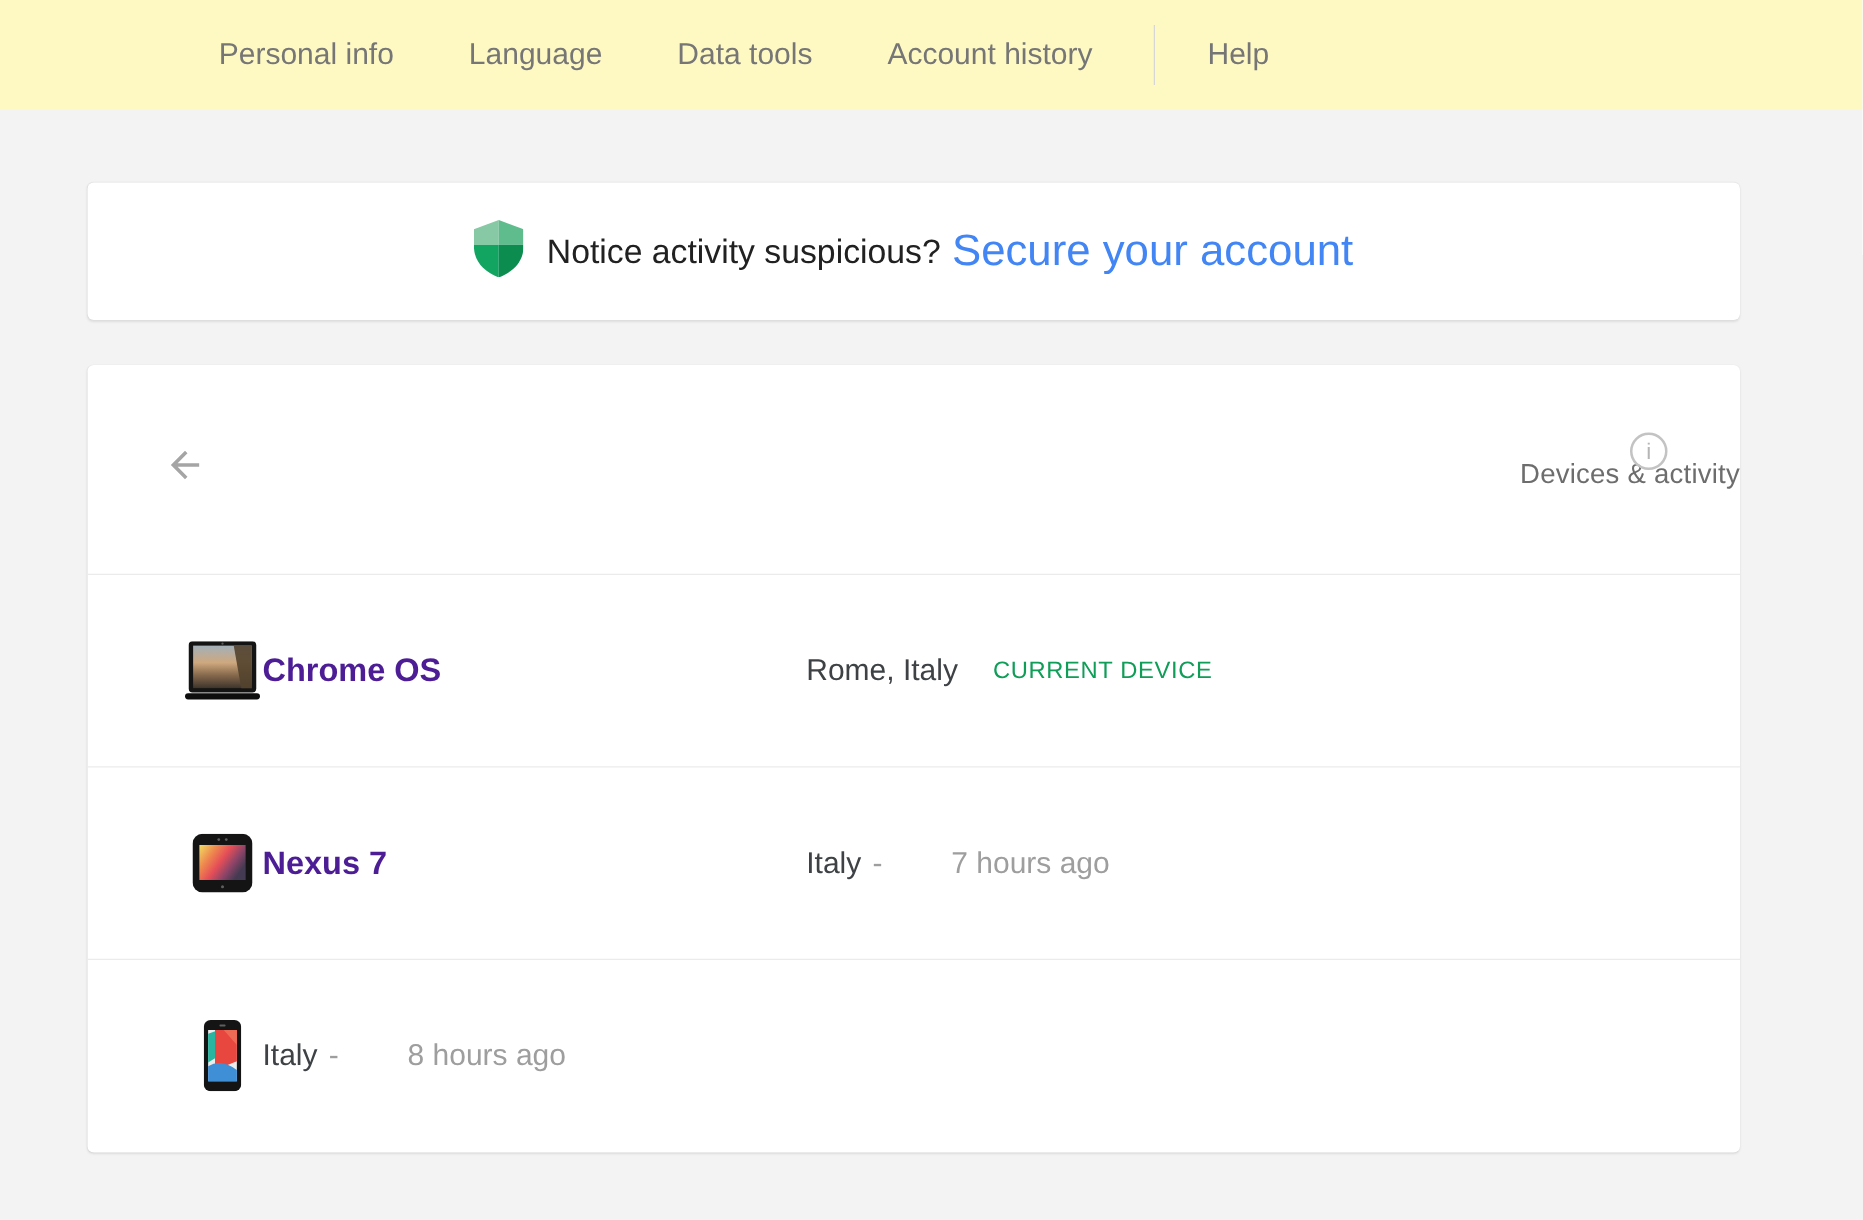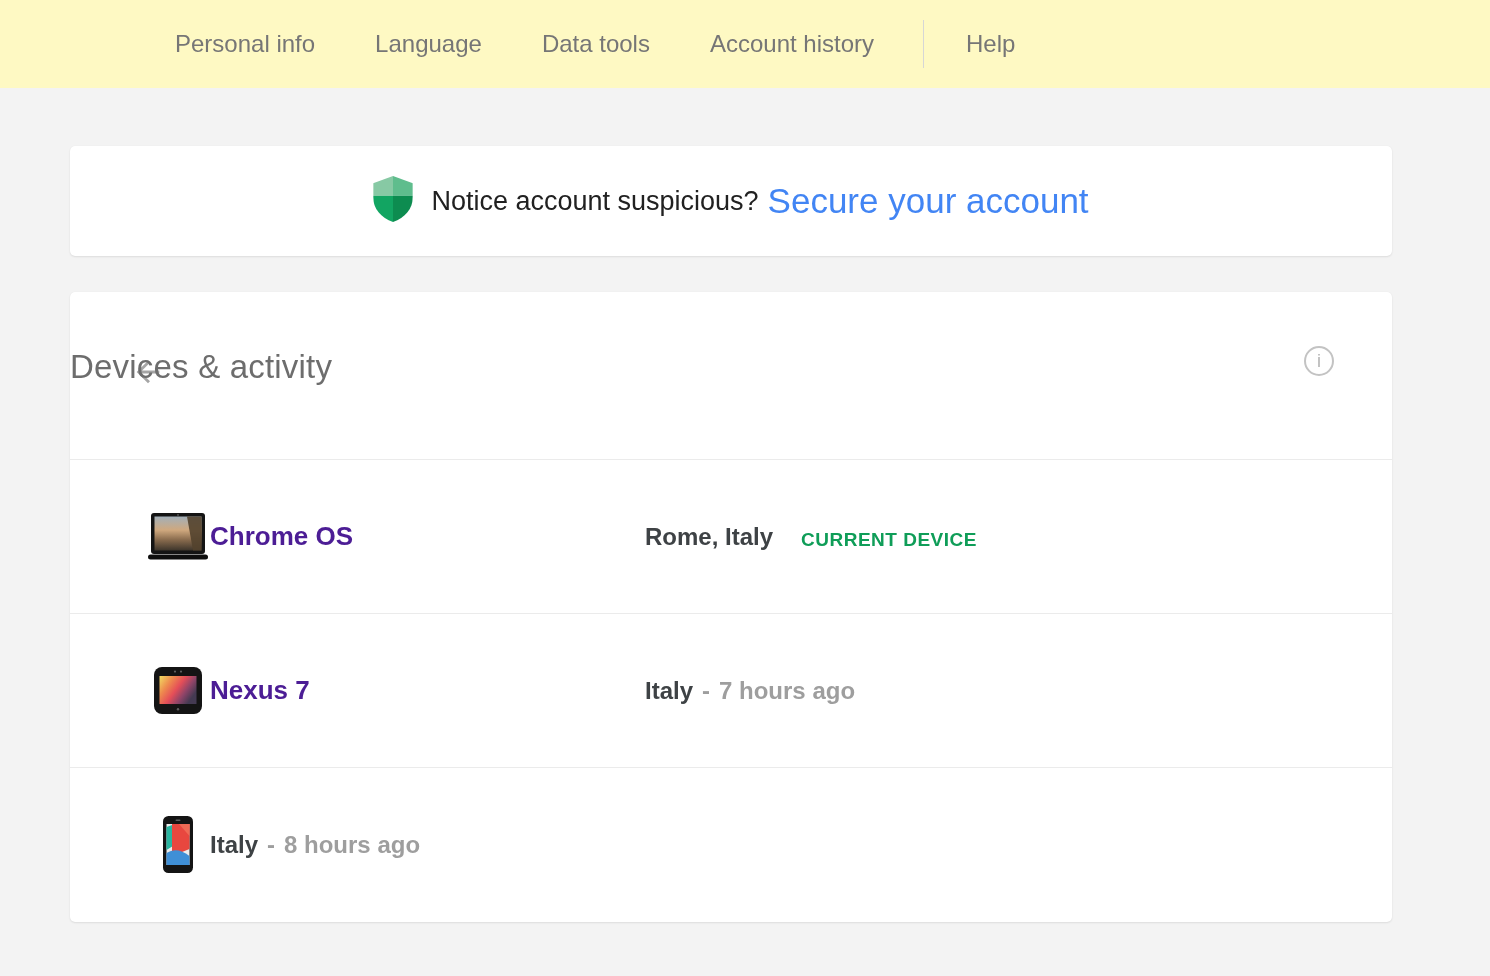--- a/index.html
+++ b/index.html
@@ -72,23 +72,23 @@
   .devices-header { position:relative; height:167px; }
   .back-btn {
     position:absolute;
     left:60px; top:62px;
     width:36px; height:36px;
     cursor:pointer;
     display:flex; align-items:center; justify-content:center;
   }
   .devices-title {
     position:absolute;
-    left:0; right:0; top:56px;
-    text-align:left;
-    font-size:33px;
+    left:0; right:0; top:74px;
+    text-align:right;
+    font-size:22px;
     font-weight:400;
     color:#6d6d6d;
     letter-spacing:0.2px;
   }
   .info-btn {
     position:absolute;
     right:58px; top:54px;
     width:30px; height:30px;
     border:2px solid #c3c3c3;
     border-radius:50%;
@@ -115,24 +115,24 @@
     justify-content:center;
     flex:0 0 auto;
   }
   .device-name {
     width:435px;
     font-size:26px;
     font-weight:bold;
     color:#4c1d95;
     flex:0 0 auto;
   }
-  .device-meta { display:flex; align-items:flex-end;font-weight:bold; }
+  .device-meta { display:flex; align-items:center; }
   .device-location { font-size:24px; color:#3e4245; }
   .meta-sep { font-size:24px; color:#9e9e9e; margin:0 9px; }
-  .device-time { font-size:24px; color:#9e9e9e; }
+  .device-time { font-size:24px; color:#9e9e9e;margin-left:46px; }
   .device-status {
     font-size:19px;
     color:#0f9d58;
     margin-left:28px;
     letter-spacing:0.5px;
   }
 </style>
 </head>
 <body>
 
@@ -154,21 +154,21 @@
         </clipPath>
       </defs>
       <g clip-path="url(#shieldClip)">
         <rect x="0" y="0" width="19" height="19" fill="#87c9a4"></rect>
         <rect x="19" y="0" width="19" height="19" fill="#5fbd8d"></rect>
         <rect x="0" y="19" width="19" height="25" fill="#12a562"></rect>
         <rect x="19" y="19" width="19" height="25" fill="#0d8c50"></rect>
       </g>
     </svg>
   </span>
-  <span class="notice-text">Notice account suspicious?</span>
+  <span class="notice-text">Notice activity suspicious?</span>
   <a class="notice-link">Secure your account</a>
 </section>
 
 <section class="card devices-card">
 
   <div class="devices-header">
     <span class="back-btn">
       <svg width="34" height="34" viewBox="0 0 24 24">
         <path d="M20 11H7.83l5.59-5.59L12 4l-8 8 8 8 1.41-1.41L7.83 13H20v-2z" fill="#a5a5a5"></path>
       </svg>

